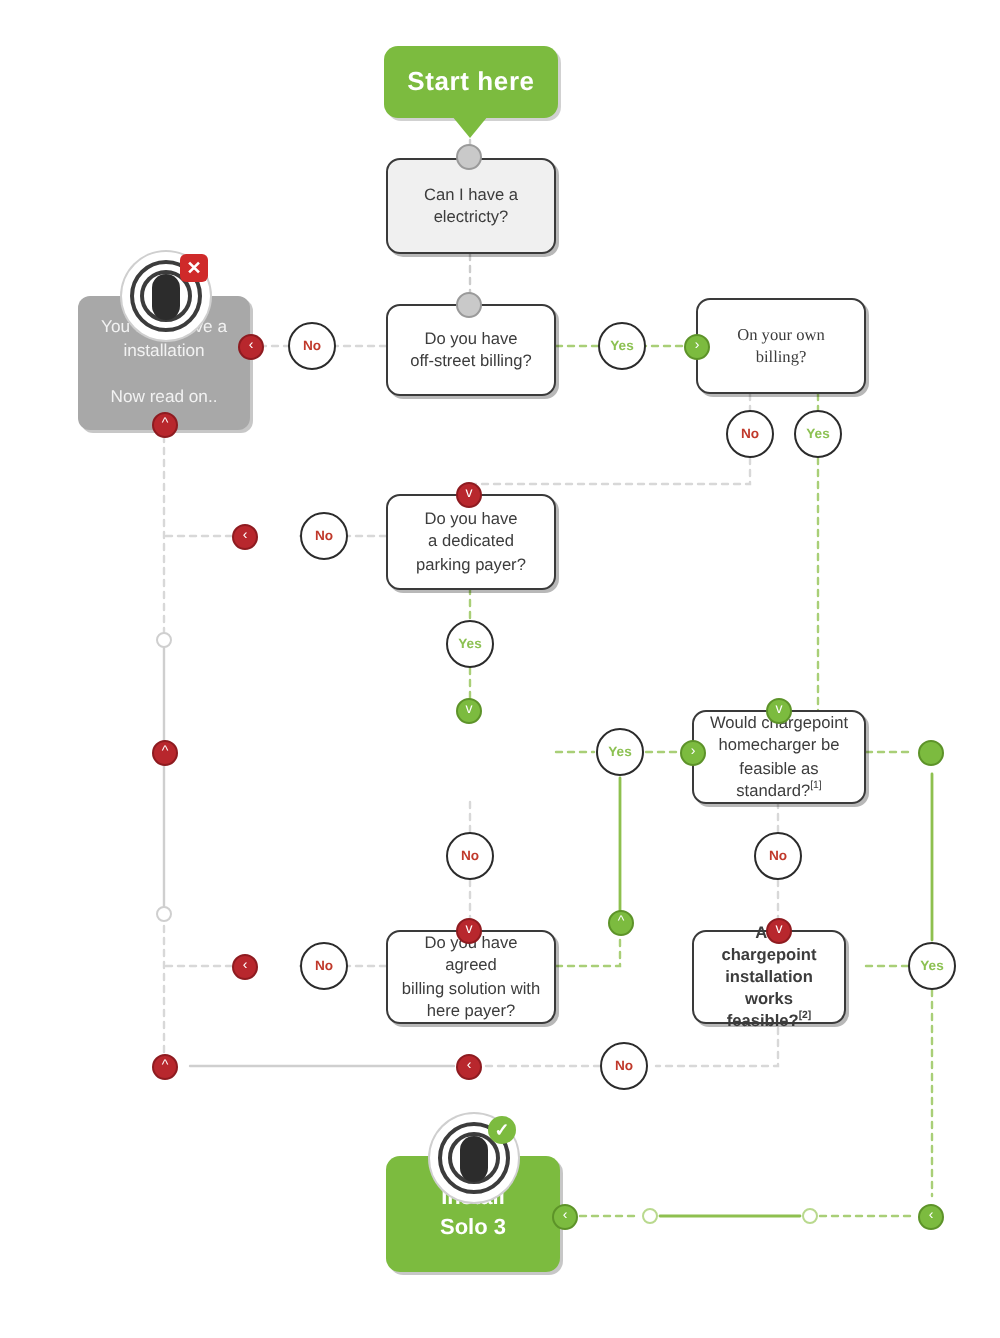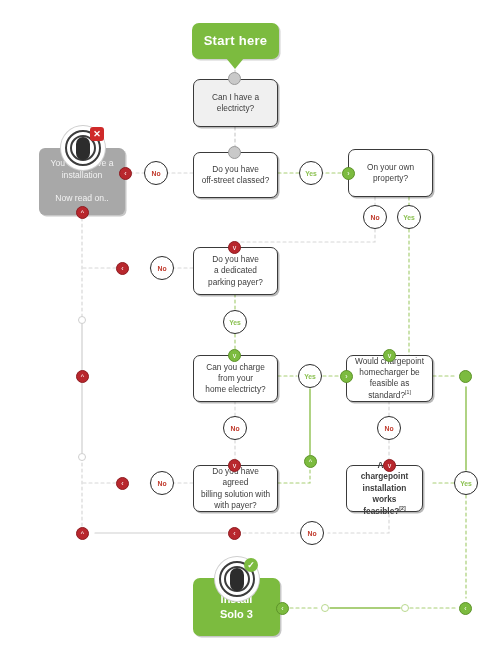--- a/index.html
+++ b/index.html
@@ -200,29 +200,29 @@
     <span class="txt">
       <span>Can I have a</span><br>
       <span>electricty?</span>
     </span>
   </div>
   <div class="knob grey" style="left:228px; top:72px; width:13px; height:13px;"></div>
 
   <div class="node question" style="left:193px; top:152px; width:85px; height:46px;">
     <span class="txt">
       <span>Do you have</span><br>
-      <span>off-street classed?</span>
+      <span>off-street billing?</span>
     </span>
   </div>
   <div class="knob grey" style="left:228px; top:146px; width:13px; height:13px;"></div>
 
-  <div class="node question" style="left:348px; top:149px; width:85px; height:48px;">
+  <div class="node question" style="left:348px; top:149px; width:85px; height:48px;font-family:Liberation Serif, serif;">
     <span class="txt">
       <span>On your own</span><br>
-      <span>property?</span>
+      <span>billing?</span>
     </span>
   </div>
   <div class="knob green" style="left:342px; top:167px; width:13px; height:13px;">
       <span class="ar">›</span>
     </div>
 
   <div class="node terminal-grey" style="left:39px; top:148px; width:86px; height:67px;">
     <span class="txt">
       <span>You can't have a</span><br>
       <span>installation</span><br><br>
@@ -247,27 +247,20 @@
     <span class="txt">
       <span>Do you have</span><br>
       <span>a dedicated</span><br>
       <span>parking payer?</span>
     </span>
   </div>
   <div class="knob red" style="left:228px; top:241px; width:13px; height:13px;">
       <span class="ar">v</span>
     </div>
 
-  <div class="node question" style="left:193px; top:355px; width:85px; height:47px;">
-    <span class="txt">
-      <span>Can you charge</span><br>
-      <span>from your</span><br>
-      <span>home electricty?</span>
-    </span>
-  </div>
   <div class="knob green" style="left:228px; top:349px; width:13px; height:13px;">
       <span class="ar">v</span>
     </div>
 
   <div class="node question" style="left:346px; top:355px; width:87px; height:47px;">
     <span class="txt">
       <span>Would chargepoint</span><br>
       <span>homecharger be</span><br>
       <span>feasible as standard?</span><sup>[1]</sup>
     </span>
@@ -277,21 +270,21 @@
     </div>
   <div class="knob green" style="left:340px; top:370px; width:13px; height:13px;">
       <span class="ar">›</span>
     </div>
   <div class="knob green" style="left:459px; top:370px; width:13px; height:13px;"></div>
 
   <div class="node question" style="left:193px; top:465px; width:85px; height:47px;">
     <span class="txt">
       <span>Do you have agreed</span><br>
       <span>billing solution with</span><br>
-      <span>with payer?</span>
+      <span>here payer?</span>
     </span>
   </div>
   <div class="knob red" style="left:228px; top:459px; width:13px; height:13px;">
       <span class="ar">v</span>
     </div>
 
   <div class="node question" style="left:346px; top:465px; width:77px; height:47px;font-weight:bold;">
     <span class="txt">
       <span>Are chargepoint</span><br>
       <span>installation works</span><br>

